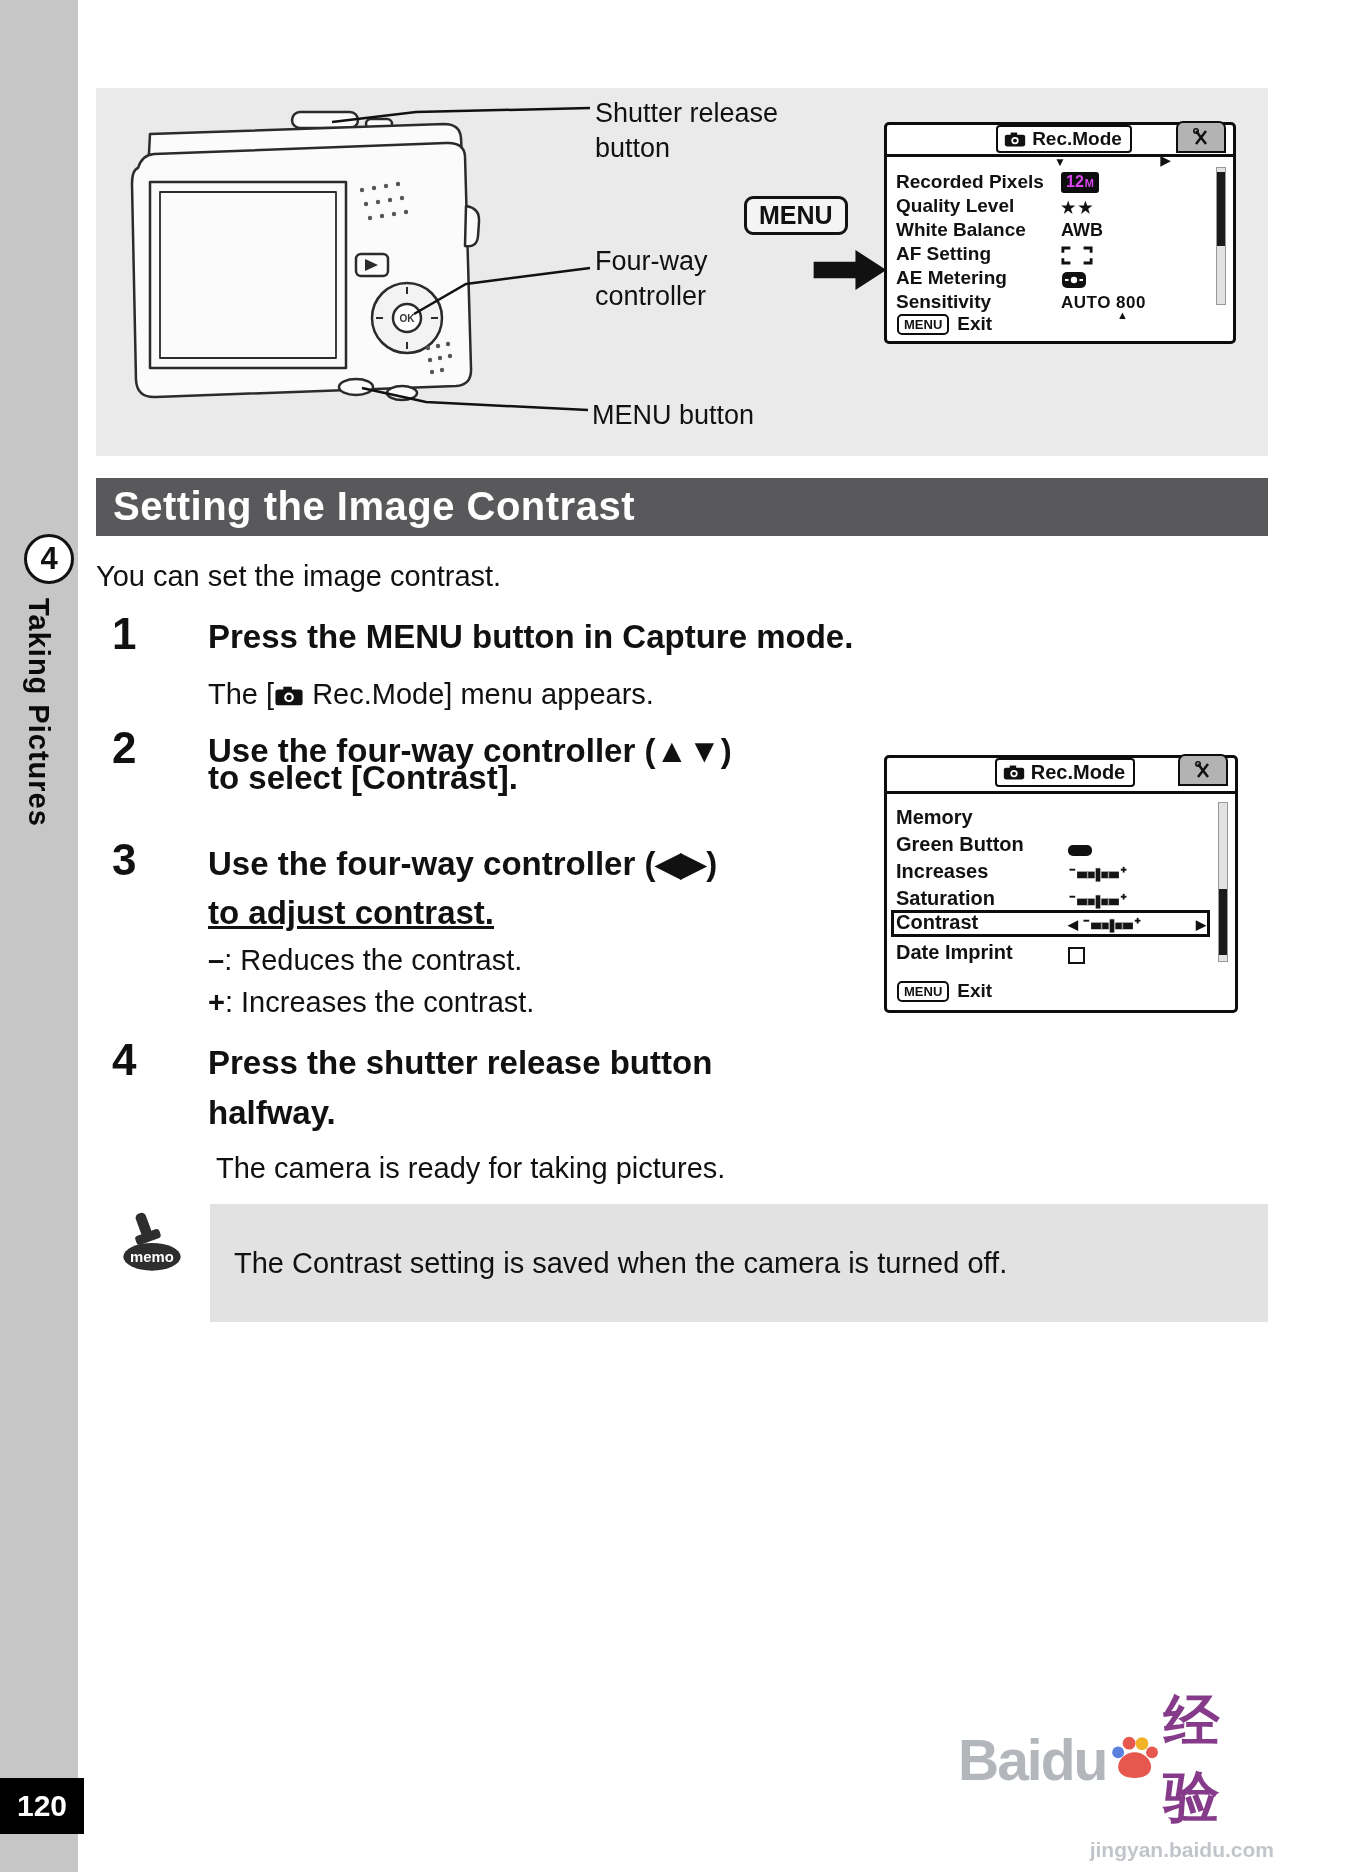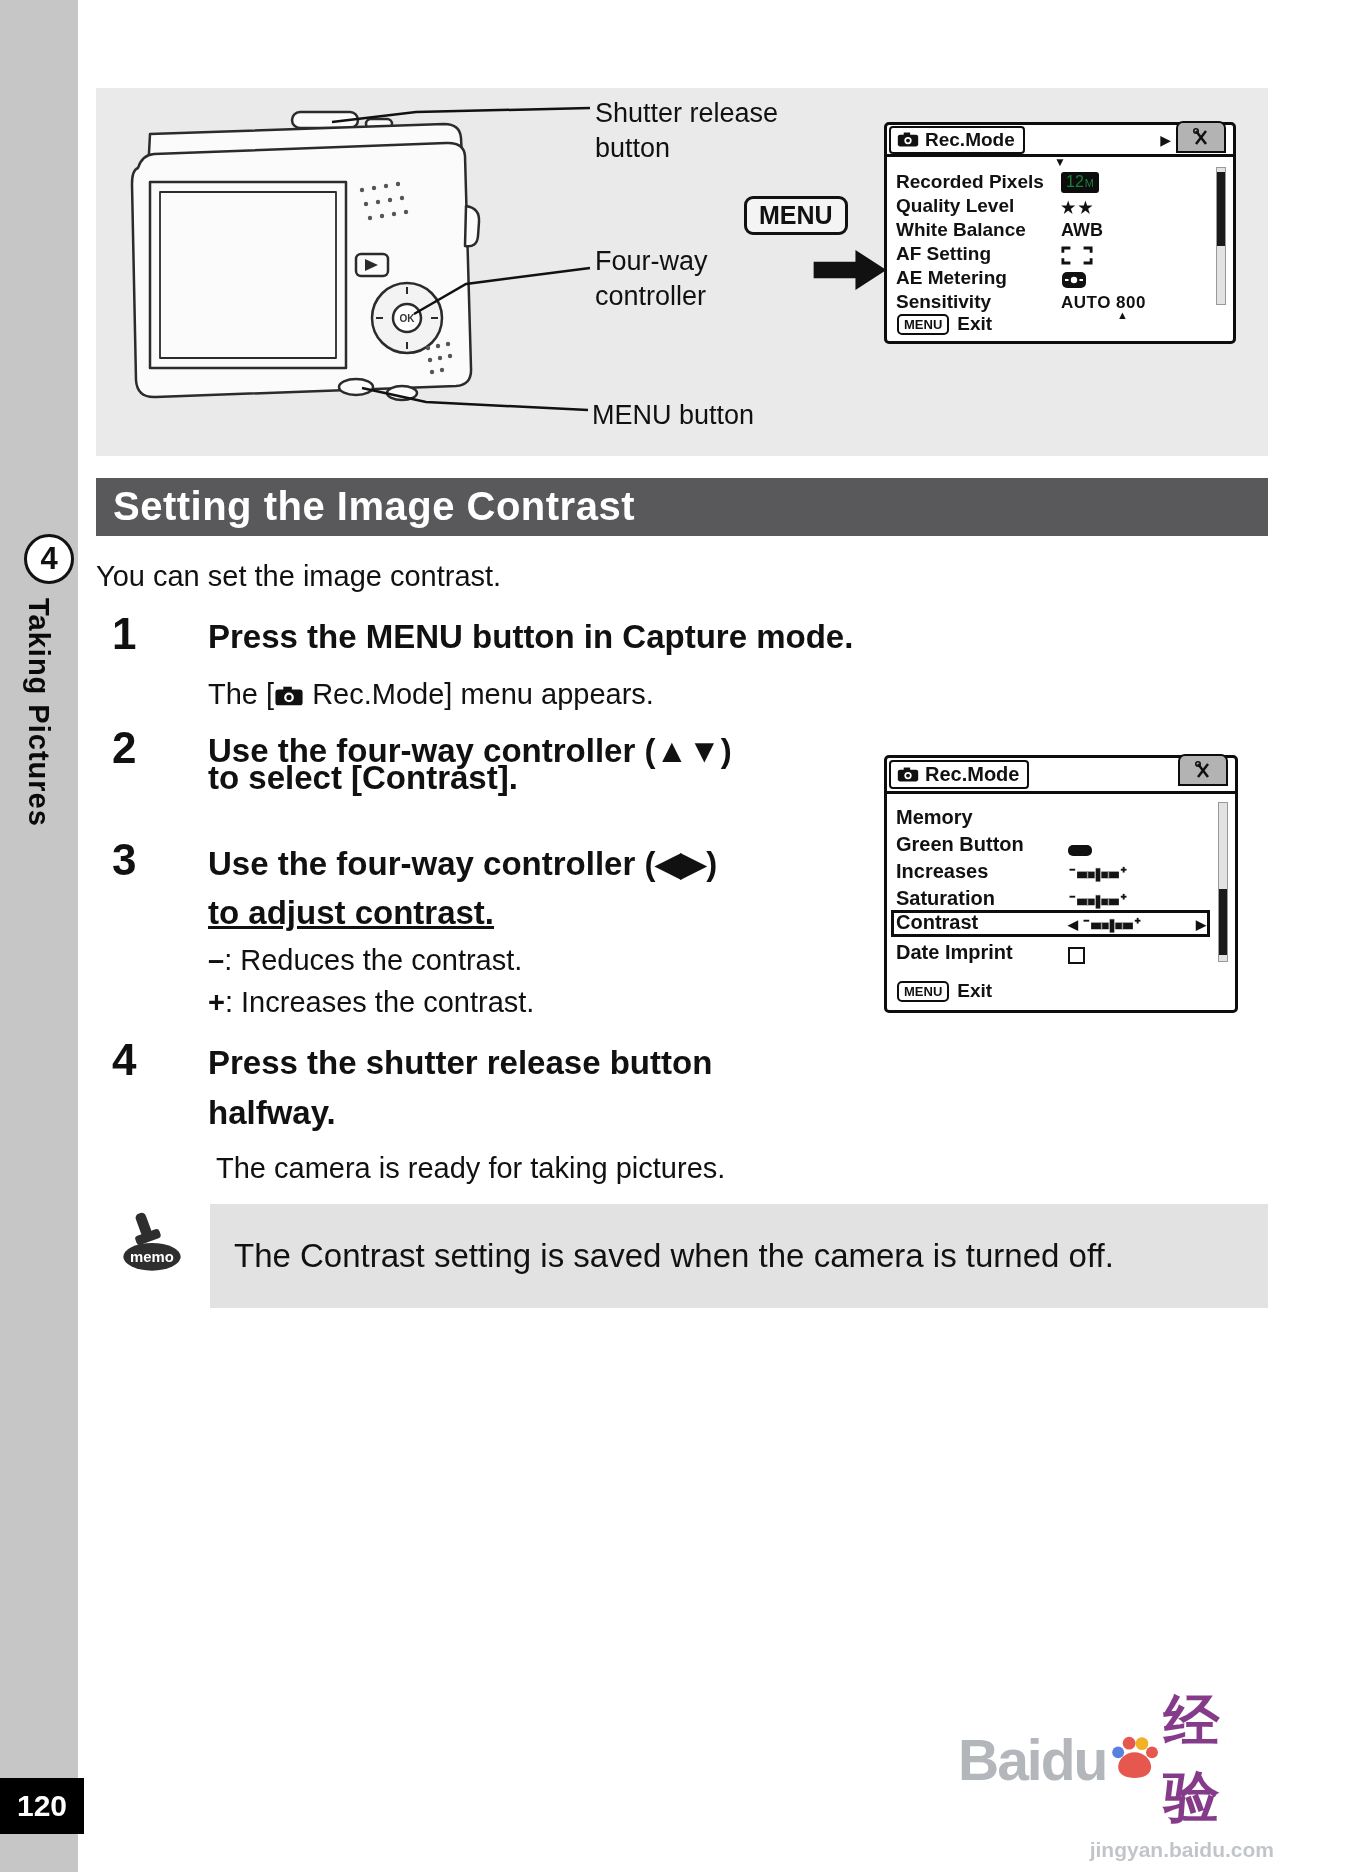--- a/index.html
+++ b/index.html
@@ -28,41 +28,41 @@
   .menu-key { position:absolute; left:648px; top:108px; border:3px solid #111; border-radius:9px;
       padding:2px 12px; font-size:25px; font-weight:bold; background:#f4f4f4; }
   .big-arrow { position:absolute; left:716px; top:162px; width:76px; height:40px; }
 
   
   .lcd { background:#fff; border:3px solid #0d0d0d; border-radius:5px; }
   .screen1 { position:absolute; left:788px; top:34px; width:352px; height:222px; }
   .screen2 { position:absolute; left:884px; top:755px; width:354px; height:258px; }
 
   .lcd-titlebar { position:relative; height:32px; border-bottom:3px solid #0d0d0d; display:flex;
-      align-items:center; padding-left:2px; }
+      align-items:center; padding-left:8px;flex-direction:column; }
   .screen2 .lcd-titlebar { height:36px; }
   .lcd-tab-active { display:inline-flex; align-items:center; gap:6px; border:2px solid #0d0d0d;
       border-radius:4px; padding:1px 8px 1px 6px; font-weight:bold; font-size:19px; background:#fff; }
   .screen2 .lcd-tab-active { font-size:20px; }
   .cam-icon { width:22px; height:15px; }
   .tab-arrow { margin-left:auto; margin-right:62px; font-size:14px; line-height:1; }
   .lcd-tab-settings { position:absolute; right:7px; top:-4px; width:50px; height:32px; background:#b3b3b3;
       border:2.5px solid #0d0d0d; border-radius:7px 7px 0 0; display:flex; align-items:center; justify-content:center; }
   .tools-icon { width:20px; height:20px; }
   .scroll-hint { position:absolute; top:31px; left:0; right:0; text-align:center; font-size:12px; line-height:1; }
 
   .lcd-items { position:absolute; left:9px; right:28px; top:44px; }
   .lcd-row { display:flex; align-items:flex-end; height:24px; font-size:19px; font-weight:bold; }
   .screen2 .lcd-row { height:27px; font-size:20px; }
   .lcd-row .lbl { flex:0 0 165px; white-space:nowrap; }
   .screen2 .lcd-row .lbl { flex:0 0 172px; }
   .lcd-row .val { flex:1; display:flex; align-items:center; position:relative; }
 
-  .badge12m { background:#0d0d0d; color:#15803d; border-radius:3px; padding:0 5px; font-size:16px;
-      font-weight:normal; display:inline-flex; align-items:baseline; line-height:20px; }
+  .badge12m { background:#0d0d0d; color:#d946ef; border-radius:3px; padding:0 5px; font-size:16px;
+      font-weight:bold; display:inline-flex; align-items:baseline; line-height:20px; }
   .badge12m .sub { font-size:11px; margin-left:1px; }
   .stars { font-size:16px; letter-spacing:3px; }
   .awb { font-size:18px; }
   .sens { font-size:17px; letter-spacing:0.5px; white-space:nowrap; }
   .sens-caret { position:absolute; left:230px; top:185px; font-size:11px; line-height:1; }
   .af-frame-icon { width:32px; height:19px; }
   .metering-icon { width:26px; height:18px; }
 
   .lcd-scrollbar { position:absolute; right:7px; width:10px; background:#e2e2e2; border:1.5px solid #999; }
   .screen1 .lcd-scrollbar { top:42px; height:138px; }
@@ -90,22 +90,22 @@
   .intro { position:absolute; left:96px; top:560px; font-size:29px; }
 
   .step-number { position:absolute; font-size:44px; font-weight:bold; line-height:1; }
   .step-title { position:absolute; font-size:33px; font-weight:bold; white-space:nowrap; }
   .step-body { position:absolute; font-size:29px; white-space:nowrap; }
   .prefix-bold { font-weight:bold; }
   .inline-cam { width:30px; height:20px; vertical-align:-2px; }
 
   
   .memo-icon { position:absolute; left:118px; top:1212px; width:68px; height:62px; }
-  .memo-box { position:absolute; left:210px; top:1204px; width:1058px; height:104px; background:#e2e2e2;
-      display:flex; align-items:center; padding-left:24px; font-size:33px; }
+  .memo-box { position:absolute; left:210px; top:1204px; width:1058px; height:118px; background:#e2e2e2;
+      display:flex; align-items:center; padding-left:24px; font-size:29px; }
 
   
   .watermark { position:absolute; left:958px; top:1684px; width:316px; opacity:0.85; }
   .wm-row1 { display:flex; align-items:center; }
   .wm-baidu { font-size:57px; font-weight:bold; color:#a6abb0; letter-spacing:-2px; }
   .wm-paw { width:52px; height:48px; margin:0 3px 8px 3px; }
   .wm-jy { font-size:56px; font-weight:bold; color:#701a75; }
   .wm-url { font-size:21px; color:#b7bcc1; font-weight:bold; margin-top:2px; text-align:right; }
 </style>
 </head>

